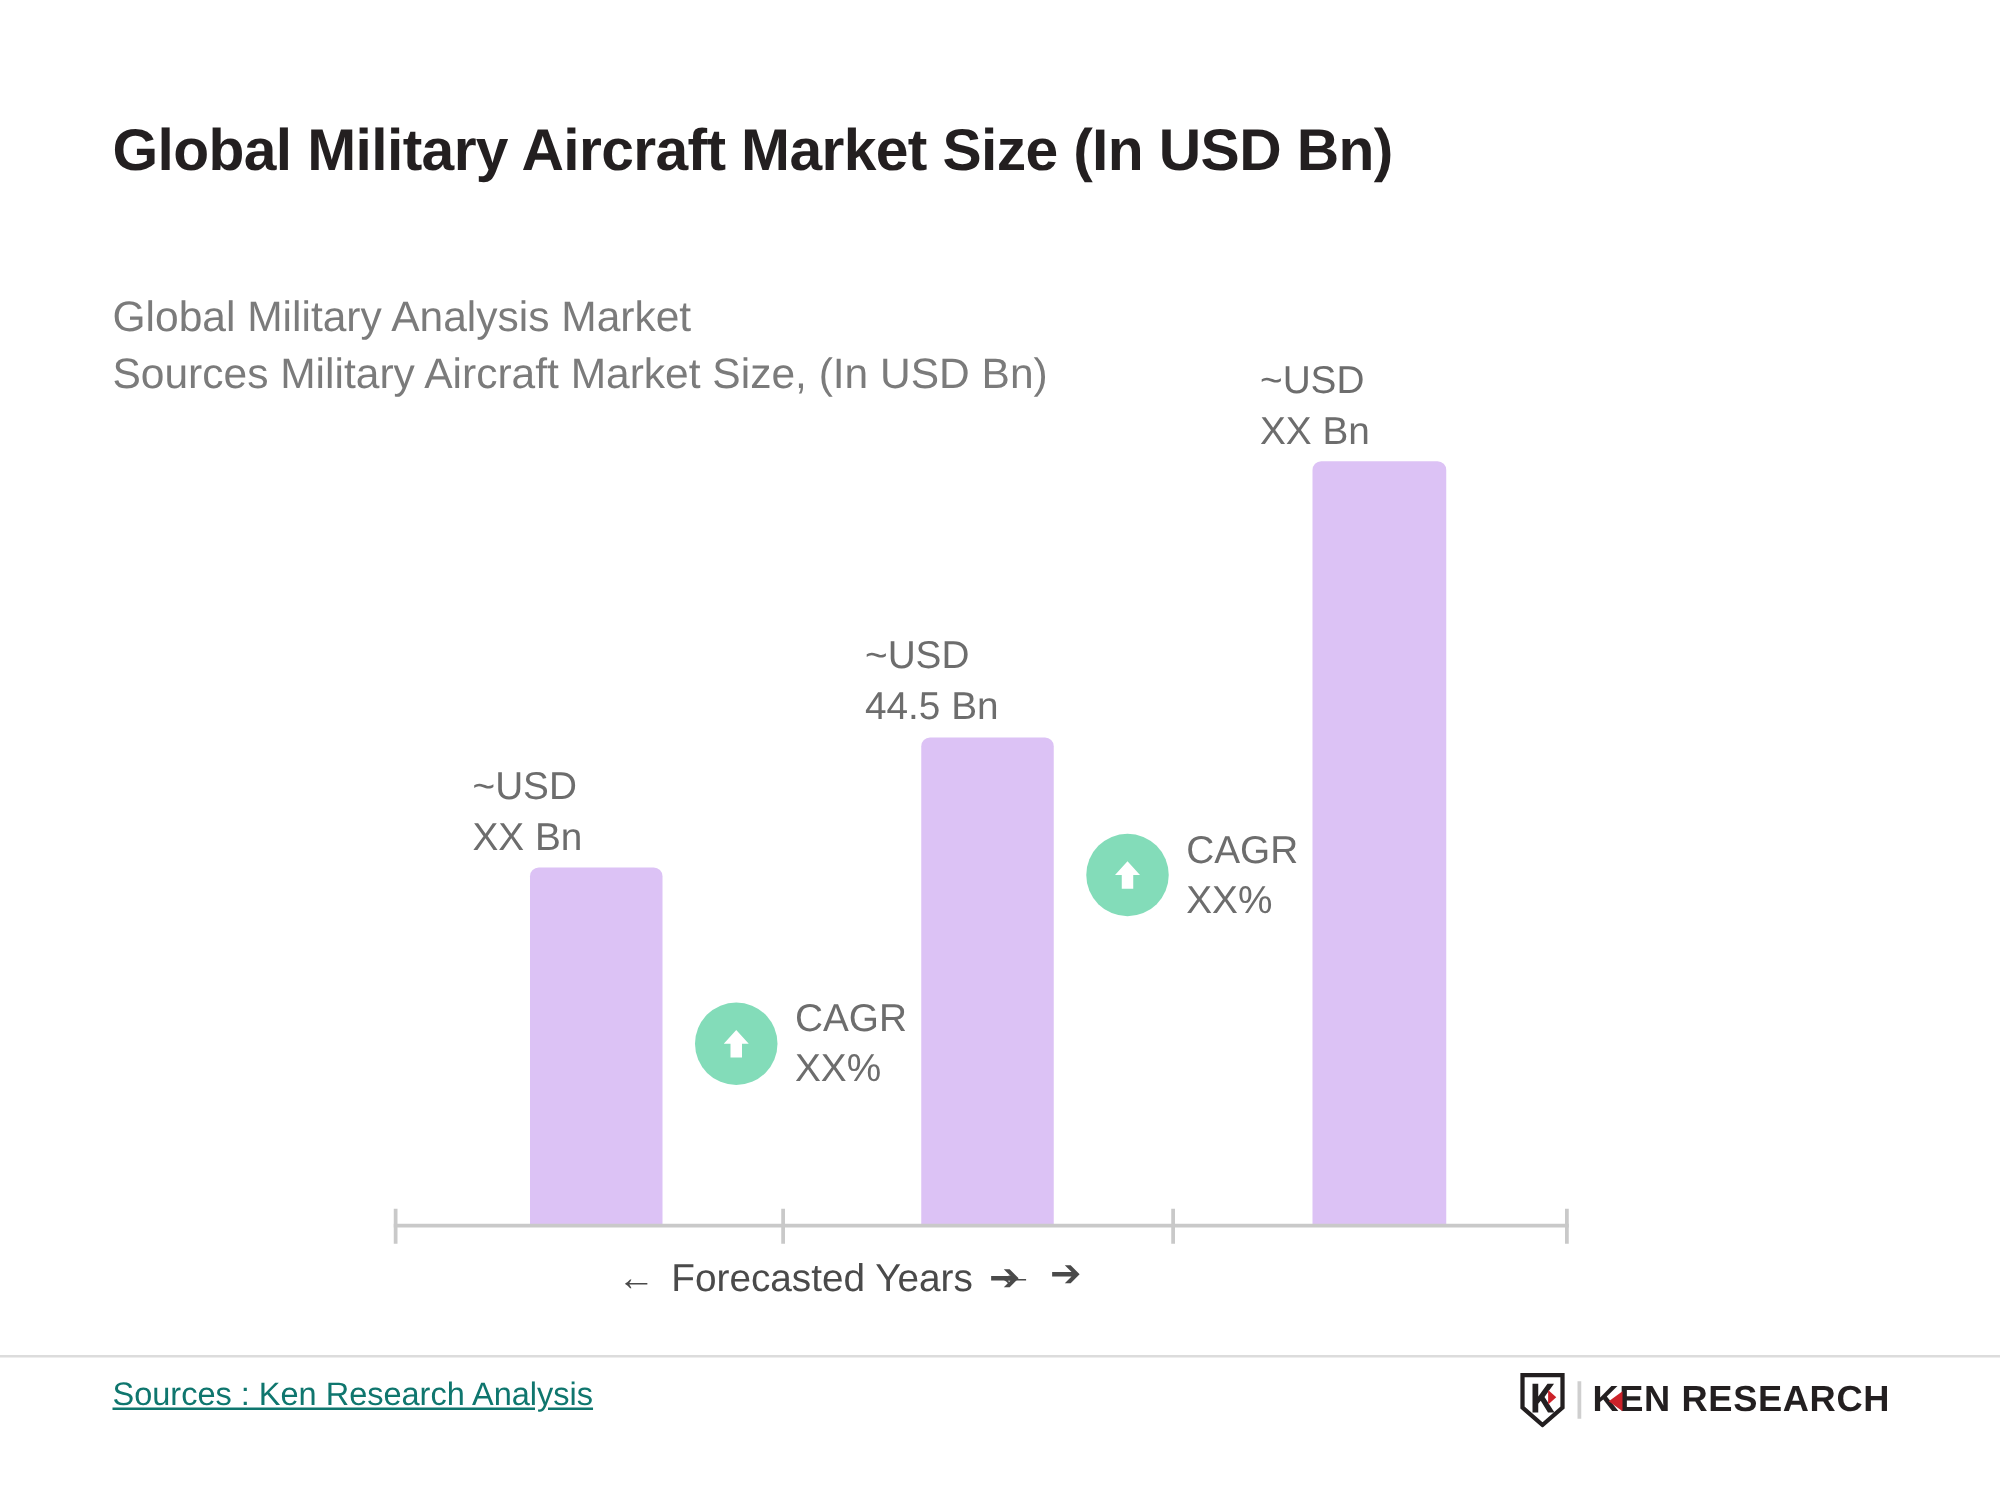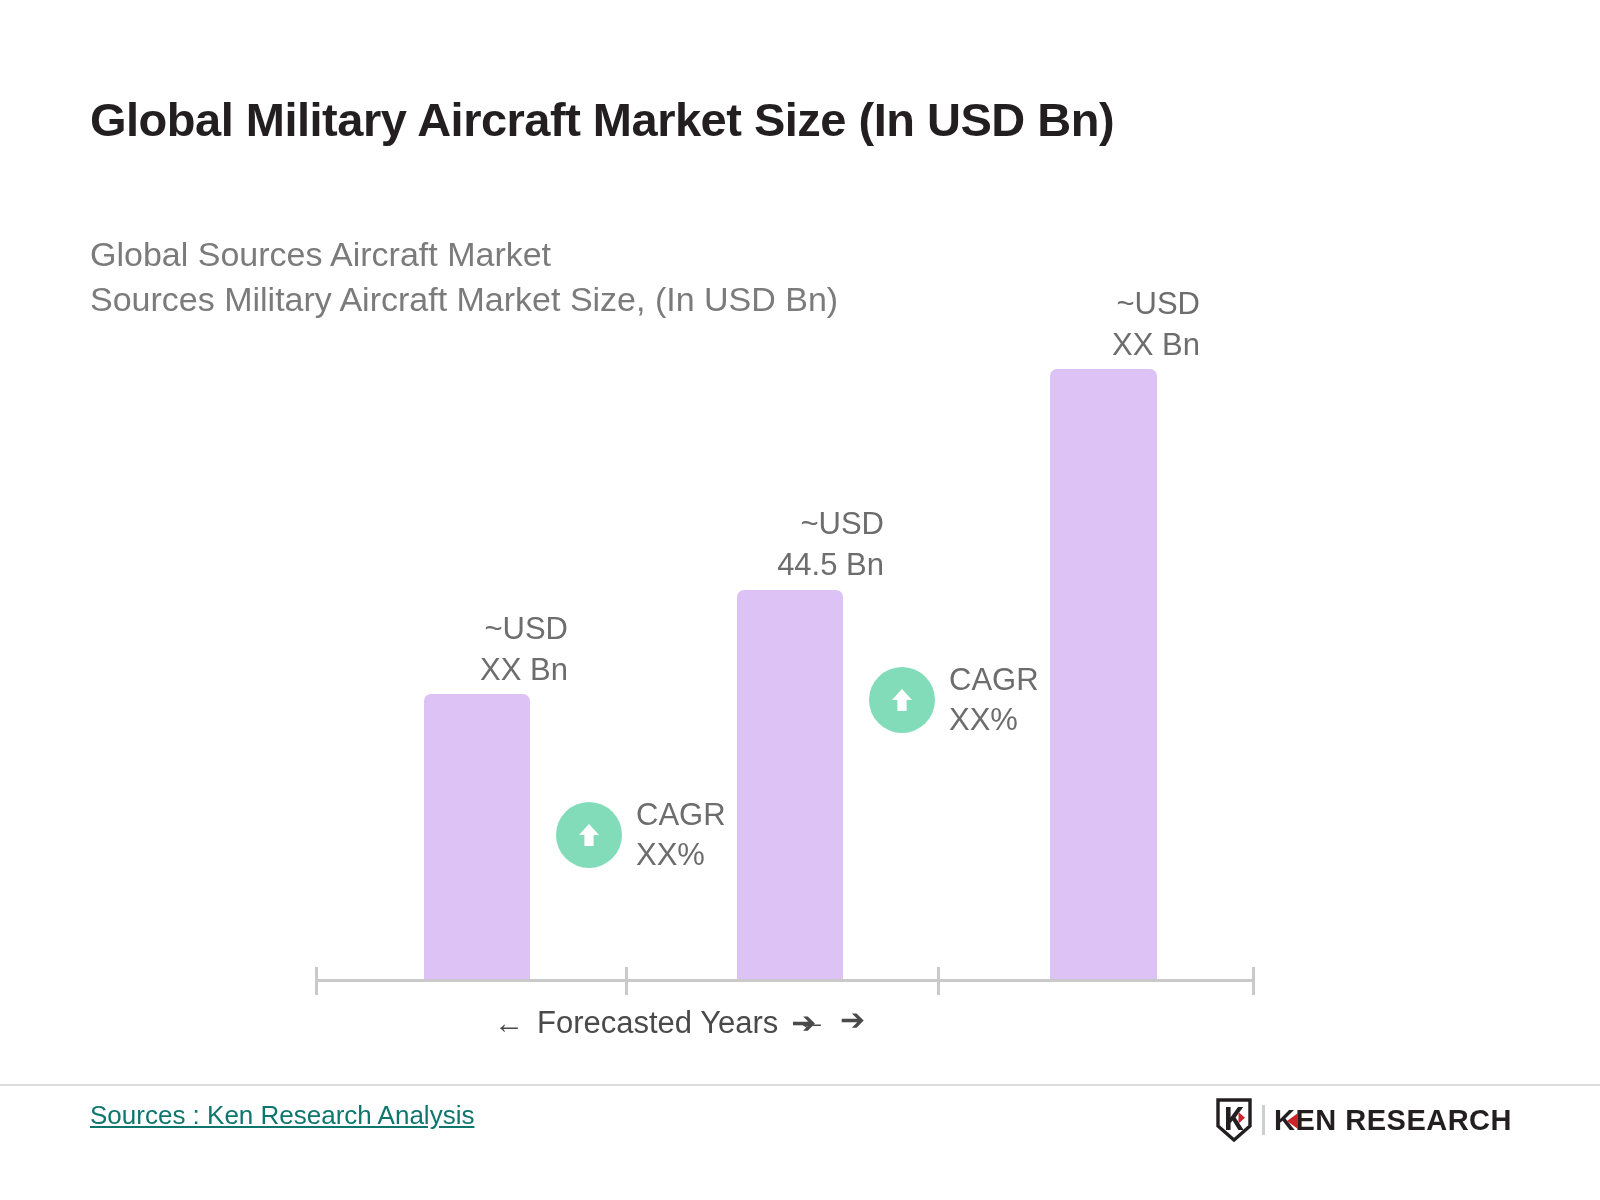--- a/index.html
+++ b/index.html
@@ -52,21 +52,21 @@
     position: absolute;
     background: #dcc2f5;
     border-radius: 7px 7px 0 0;
   }
 
   .bar-label {
     position: absolute;
     font-size: 31px;
     color: #6d6d6d;
     line-height: 41px;
-    text-align: right;
+    text-align: left;
     white-space: nowrap;
   }
 
   
   .cagr {
     position: absolute;
     display: flex;
     align-items: center;
     gap: 14px;
   }
@@ -168,21 +168,21 @@
   }
 </style>
 </head>
 <body>
 
 <div class="slide">
 
   <div class="title">Global Military Aircraft Market Size (In USD Bn)</div>
 
   <div class="subtitle">
-    <div>Global Sources Aircraft Market</div>
+    <div>Global Military Analysis Market</div>
     <div>Sources Military Aircraft Market Size, (In USD Bn)</div>
   </div>
 
   <div class="plot">
 
     <div class="bar-label" style="left:378px; top:608px; width:190px;">
       <div>~USD</div>
       <div>XX Bn</div>
     </div>
     <div class="bar" style="left:424px; top:694px; width:106px; height:287px;"></div>

